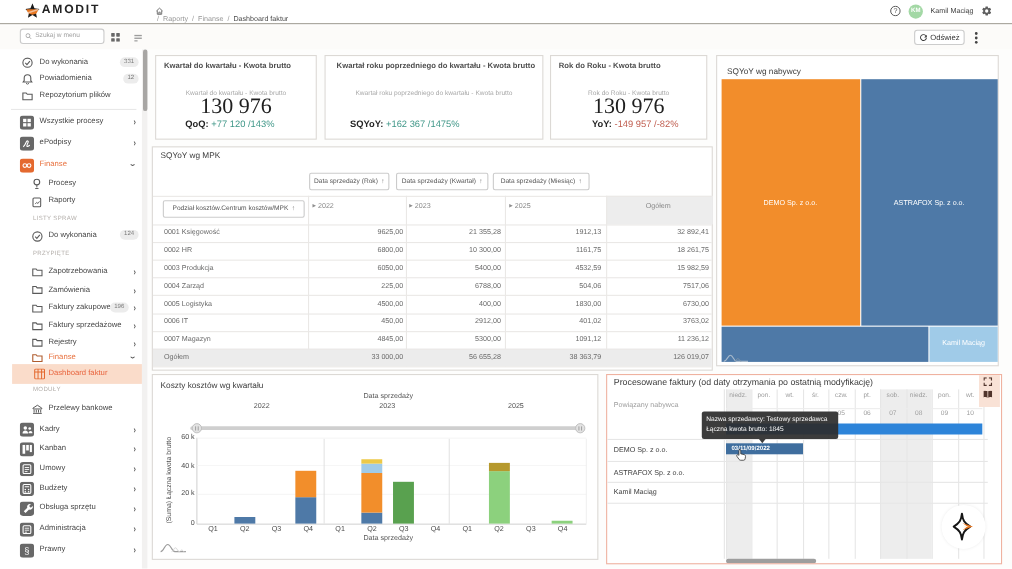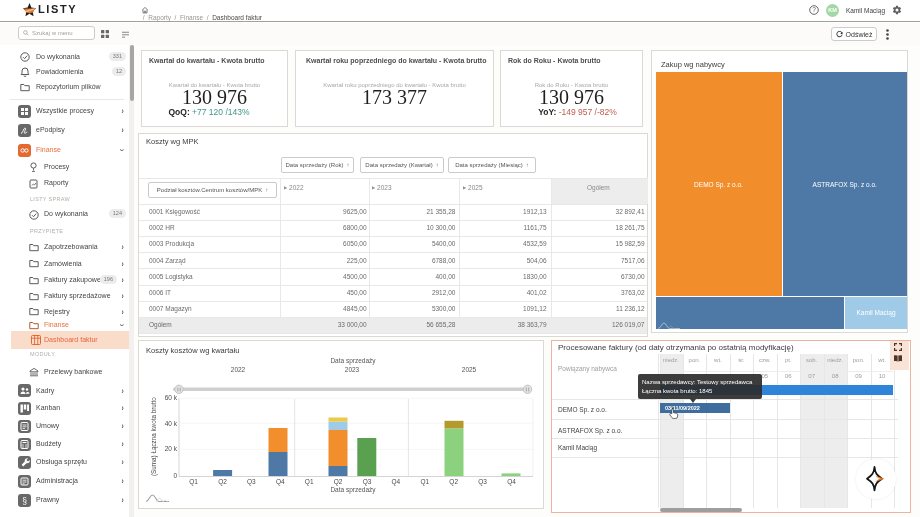--- a/index.html
+++ b/index.html
@@ -61,21 +61,21 @@
 <div id="main" class="abs"></div>
 
 <div id="navbar" class="abs"></div>
 <div id="logostar" class="abs">
     <svg width="13" height="16" viewBox="0 0 13 16">
   <polygon points="6.5,0 8.3,4.6 13,5.2 9.6,8.4 10.6,13.2 6.5,10.7 2.4,13.2 3.4,8.4 0,5.2 4.7,4.6" fill="#1b1b1b"></polygon>
   <polygon points="1,5.5 12,5.5 10.2,9.2 6.5,10.5 2.6,9.0" fill="#e87722"></polygon>
   <polygon points="0.5,8.5 11.5,4.9 12.5,6.2 1.5,9.8" fill="#f6f6f6" opacity="0.55"></polygon>
 </svg>
   </div>
-<div id="brand" class="abs">LISTY</div>
+<div id="brand" class="abs">AMODIT</div>
 <div id="crumb" class="abs"><svg style="vertical-align:-1px;" width="8" height="8" viewBox="0 0 10 10">
       <path d="M1.5 5 5 1.8 8.5 5M2.5 4.5V8.7h5V4.5" fill="none" stroke="#555" stroke-width="0.9"></path>
       <path d="M4.2 8.7V6.3h1.6v2.4" fill="none" stroke="#555" stroke-width="0.8"></path>
     </svg> &nbsp;/&nbsp; Raporty &nbsp;/&nbsp; Finanse &nbsp;/&nbsp; <b>Dashboard faktur</b></div>
 <div id="nav-right" class="abs">
   <svg width="10" height="10" viewBox="0 0 10 10">
       <circle cx="5" cy="5" r="4.3" fill="none" stroke="#555" stroke-width="0.9"></circle>
       <text x="5" y="7.2" font-size="6.5" text-anchor="middle" fill="#555" font-family="Liberation Sans">?</text>
     </svg>
   <div class="avatar">KM</div>
@@ -282,45 +282,45 @@
 
 <div class="panel" style="left:141px;top:50px;width:147px;height:77px;">
   <div class="chead">Kwartał do kwartału - Kwota brutto</div>
   <div class="csub">Kwartał do kwartału - Kwota brutto</div>
   <div class="cnum">130 976</div>
   <div class="cdelta" style="transform:translateX(-5.5px);">QoQ: <span class="teal" style="font-weight:normal;">+77 120 /143%</span></div>
 </div>
 <div class="panel" style="left:295px;top:50px;width:199px;height:77px;">
   <div class="chead" style="left:10px;">Kwartał roku poprzedniego do kwartału - Kwota brutto</div>
   <div class="csub">Kwartał roku poprzedniego do kwartału - Kwota brutto</div>
-  <div class="cnum">173 377</div>
+  <div class="cdelta" style="transform:translateX(-26.5px);">SQYoY: <span class="teal" style="font-weight:normal;">+162 367 /1475%</span></div>
 </div>
 <div class="panel" style="left:500px;top:50px;width:143px;height:77px;">
   <div class="chead">Rok do Roku - Kwota brutto</div>
   <div class="csub">Rok do Roku - Kwota brutto</div>
   <div class="cnum">130 976</div>
   <div class="cdelta" style="transform:translateX(6px);">YoY: <span class="red" style="font-weight:normal;">-149 957 /-82%</span></div>
 </div>
 
 <div class="panel" style="left:651px;top:50px;width:257px;height:283px;">
-  <div class="ptitle" style="left:9px;top:9px;">Zakup wg nabywcy</div>
+  <div class="ptitle" style="left:9px;top:9px;">SQYoY wg nabywcy</div>
   <div class="abs" style="left:3.5px;top:21px;width:126px;height:224px;background:#f28d2b;"></div>
   <div class="abs" style="left:3.5px;top:21px;width:126px;height:224px;display:flex;align-items:center;justify-content:center;color:#fff;font-size:6.5px;">DEMO Sp. z o.o.</div>
   <div class="abs" style="left:130.5px;top:21px;width:124.5px;height:224px;background:#4e79a7;"></div>
   <div class="abs" style="left:130.5px;top:21px;width:124.5px;height:224px;display:flex;align-items:center;justify-content:center;color:#fff;font-size:6.5px;">ASTRAFOX Sp. z o.o.</div>
   <div class="abs" style="left:3.5px;top:246px;width:188.5px;height:31.5px;background:#4e79a7;"></div>
   <div class="abs" style="left:193px;top:246px;width:62px;height:31.5px;background:#a0cbe8;display:flex;align-items:center;justify-content:center;color:#fff;font-size:6.5px;">Kamil Maciąg</div>
   <svg class="abs" style="left:5px;top:269px;" width="24" height="10" viewBox="0 0 24 10">
       <path d="M1 8.5 C4 8.5 4.5 3 7 3 S10 8.5 12.5 8.5 H23" fill="none" stroke="#a8bacc" stroke-width="1"></path>
       <path d="M11 8.5 C12 8.5 12.5 6 13.8 6 S15.5 8.5 16.8 8.5" fill="none" stroke="#7e95aa" stroke-width="0.8"></path>
     </svg>
 </div>
 
 <div class="panel" style="left:138px;top:133px;width:510px;height:204px;">
-  <div class="ptitle" style="left:7px;top:3px;">Koszty wg MPK</div>
+  <div class="ptitle" style="left:7px;top:3px;">SQYoY wg MPK</div>
   <div class="pill" style="left:142px;top:23px;width:73px;height:16px;">Data sprzedaży (Rok) <span style="color:#777;">↑</span></div>
   <div class="pill" style="left:221px;top:23px;width:84px;height:16px;">Data sprzedaży (Kwartał) <span style="color:#777;">↑</span></div>
   <div class="pill" style="left:309px;top:23px;width:88px;height:16px;">Data sprzedaży (Miesiąc) <span style="color:#777;">↑</span></div>
 
   <div class="abs" style="left:412px;top:44px;width:97px;height:25.5px;background:#ededed;"></div>
   <div class="rowline" style="left:0;top:44px;width:508px;"></div>
   <div class="pill" style="left:9px;top:48px;width:129px;height:15.5px;">Podział kosztów.Centrum kosztów/MPK <span style="color:#777;">↑</span></div>
   <div class="th" style="left:145px;top:49.5px;"><span class="arr">▶</span> 2022</div>
   <div class="th" style="left:233px;top:49.5px;"><span class="arr">▶</span> 2023</div>
   <div class="th" style="left:324px;top:49.5px;"><span class="arr">▶</span> 2025</div>

